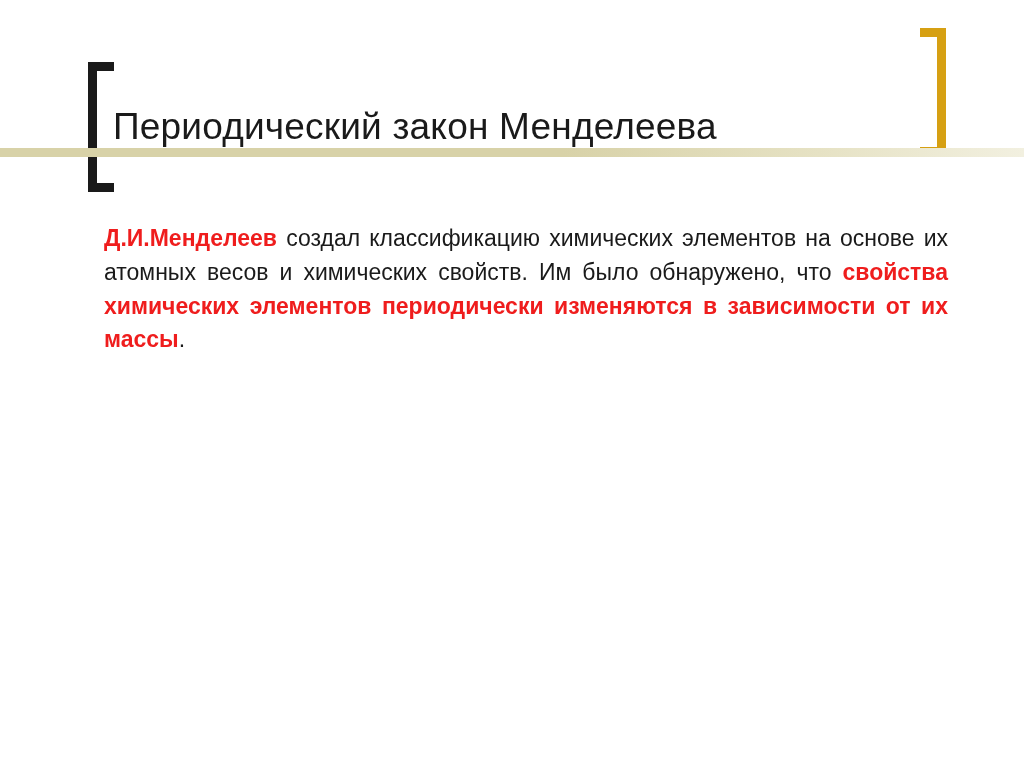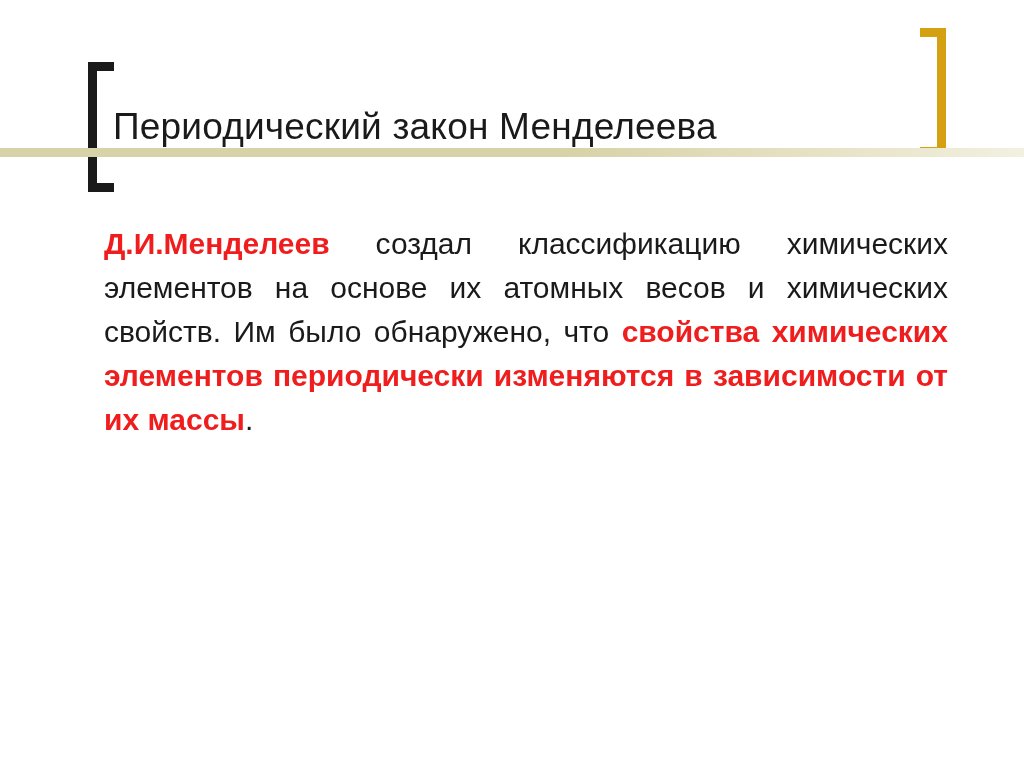--- a/index.html
+++ b/index.html
@@ -64,21 +64,21 @@
   }
 
   
   .body {
     position: absolute;
     left: 104px;
     top: 222px;
     width: 844px;
   }
   .para {
-    font-size: 30px;
+    font-size: 23px;
     line-height: 1.47;
     color: #1a1a1a;
     text-align: justify;
     margin: 0 0 30px 0;
   }
   .para:last-child {
     margin-bottom: 0;
   }
   .para-2 {
     margin-top: 20px;

